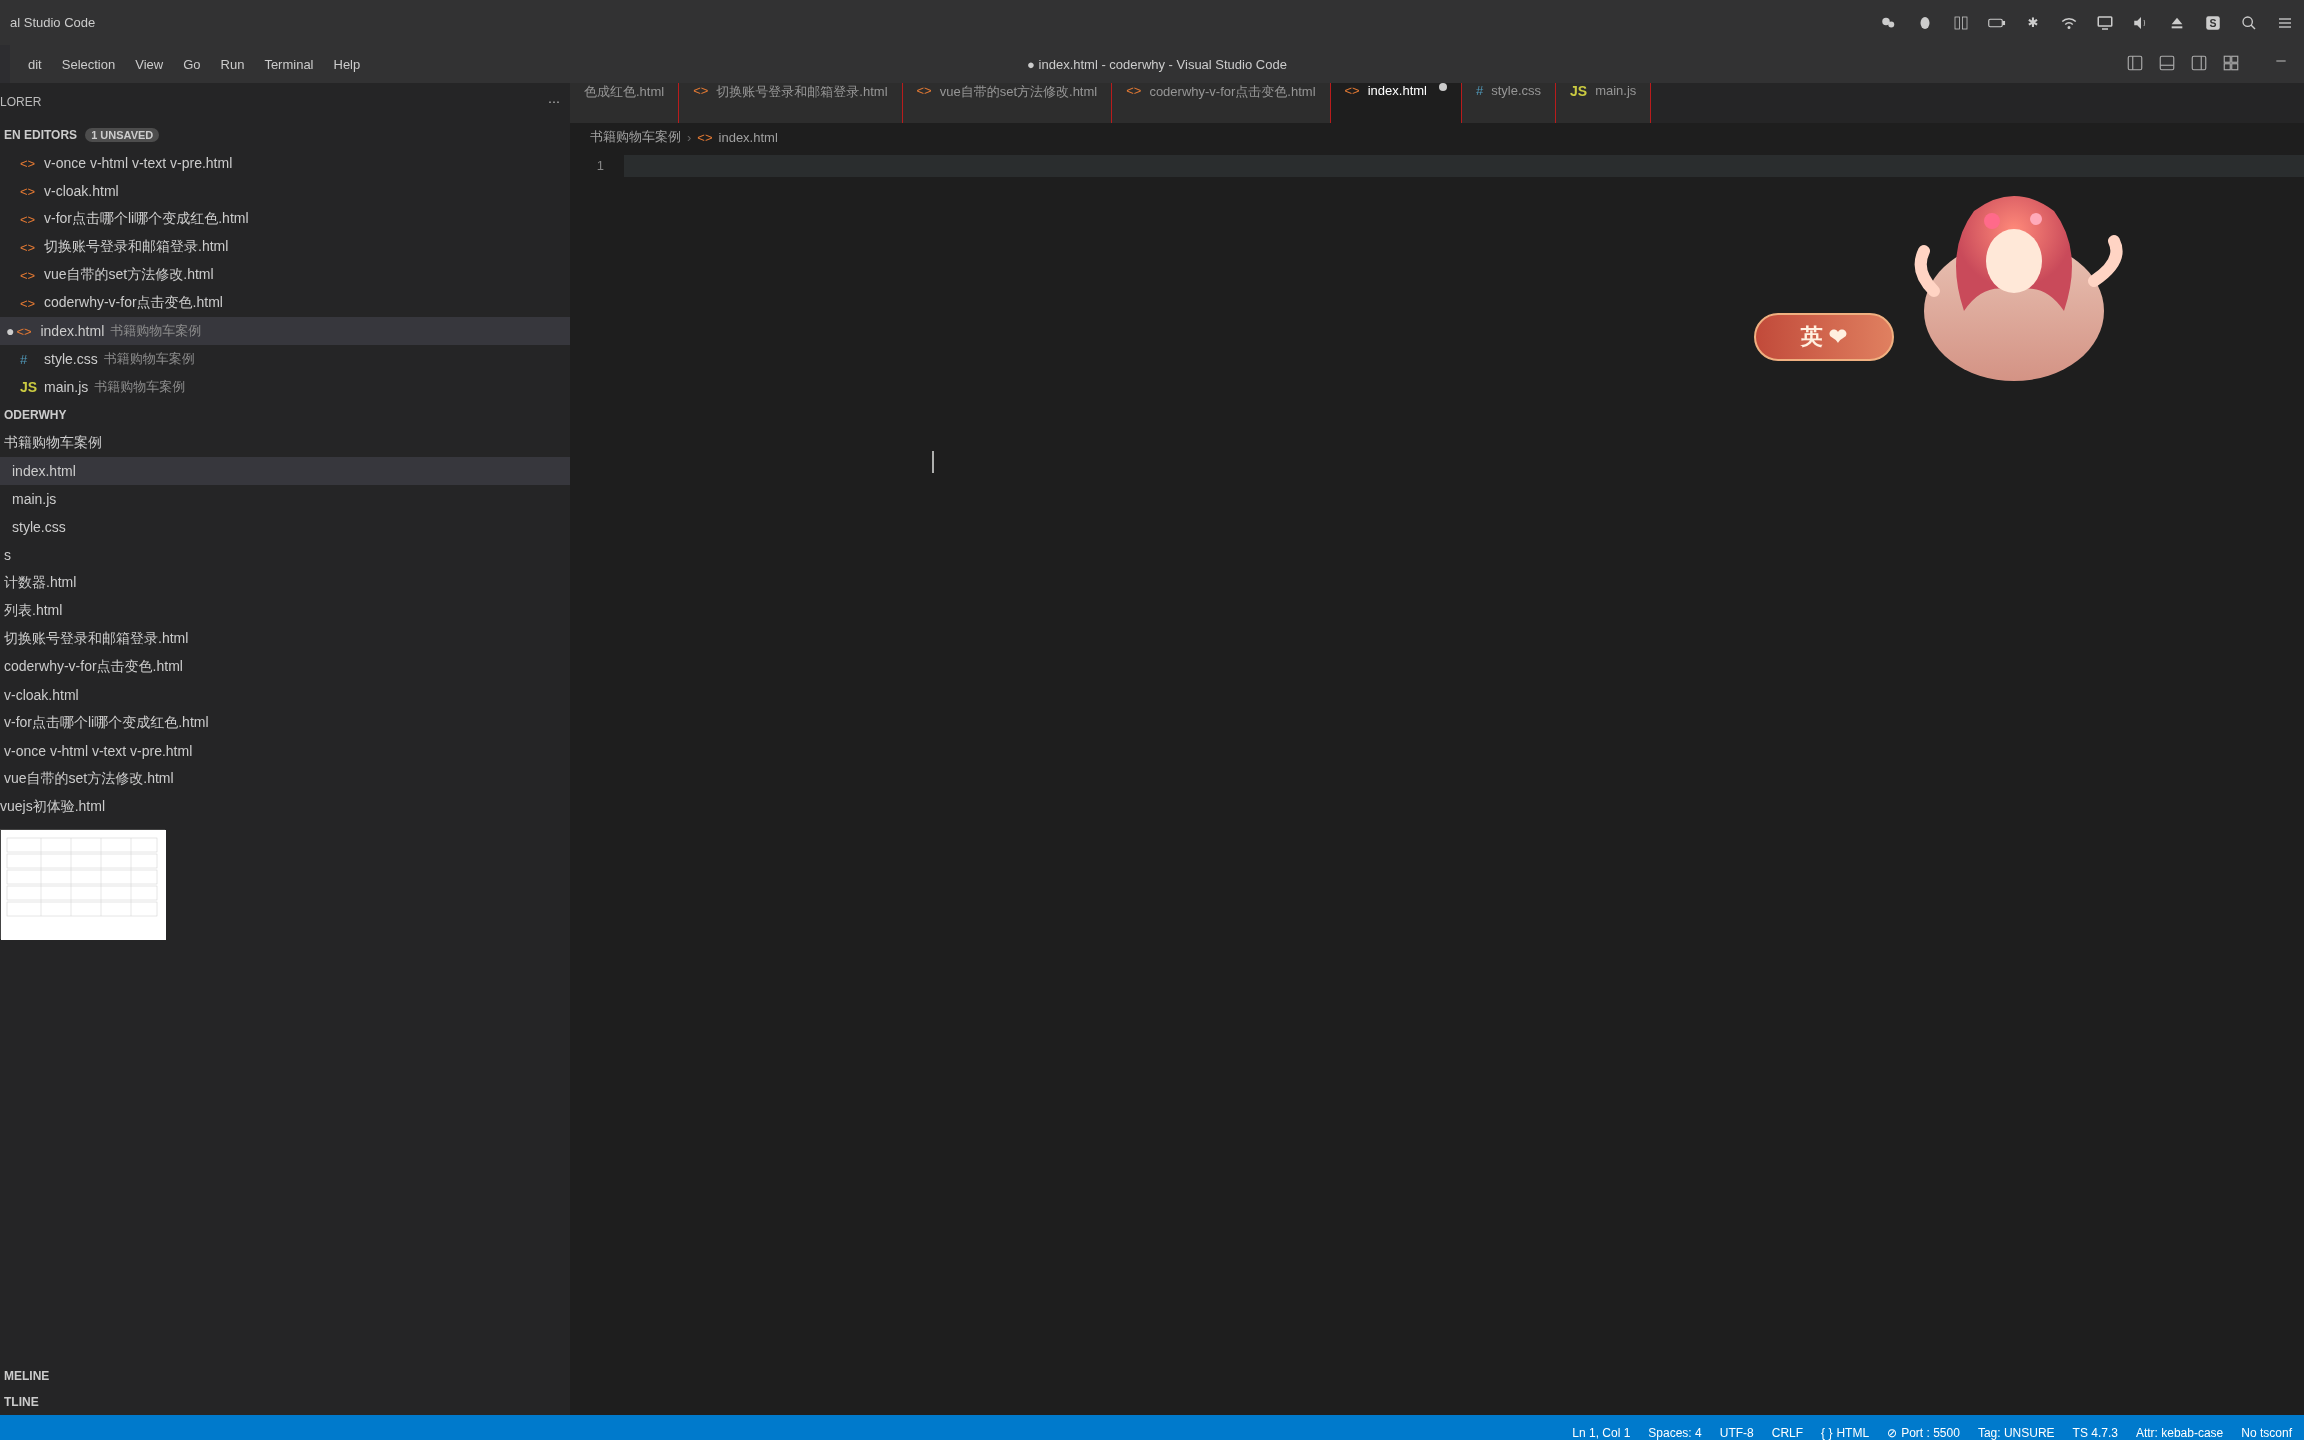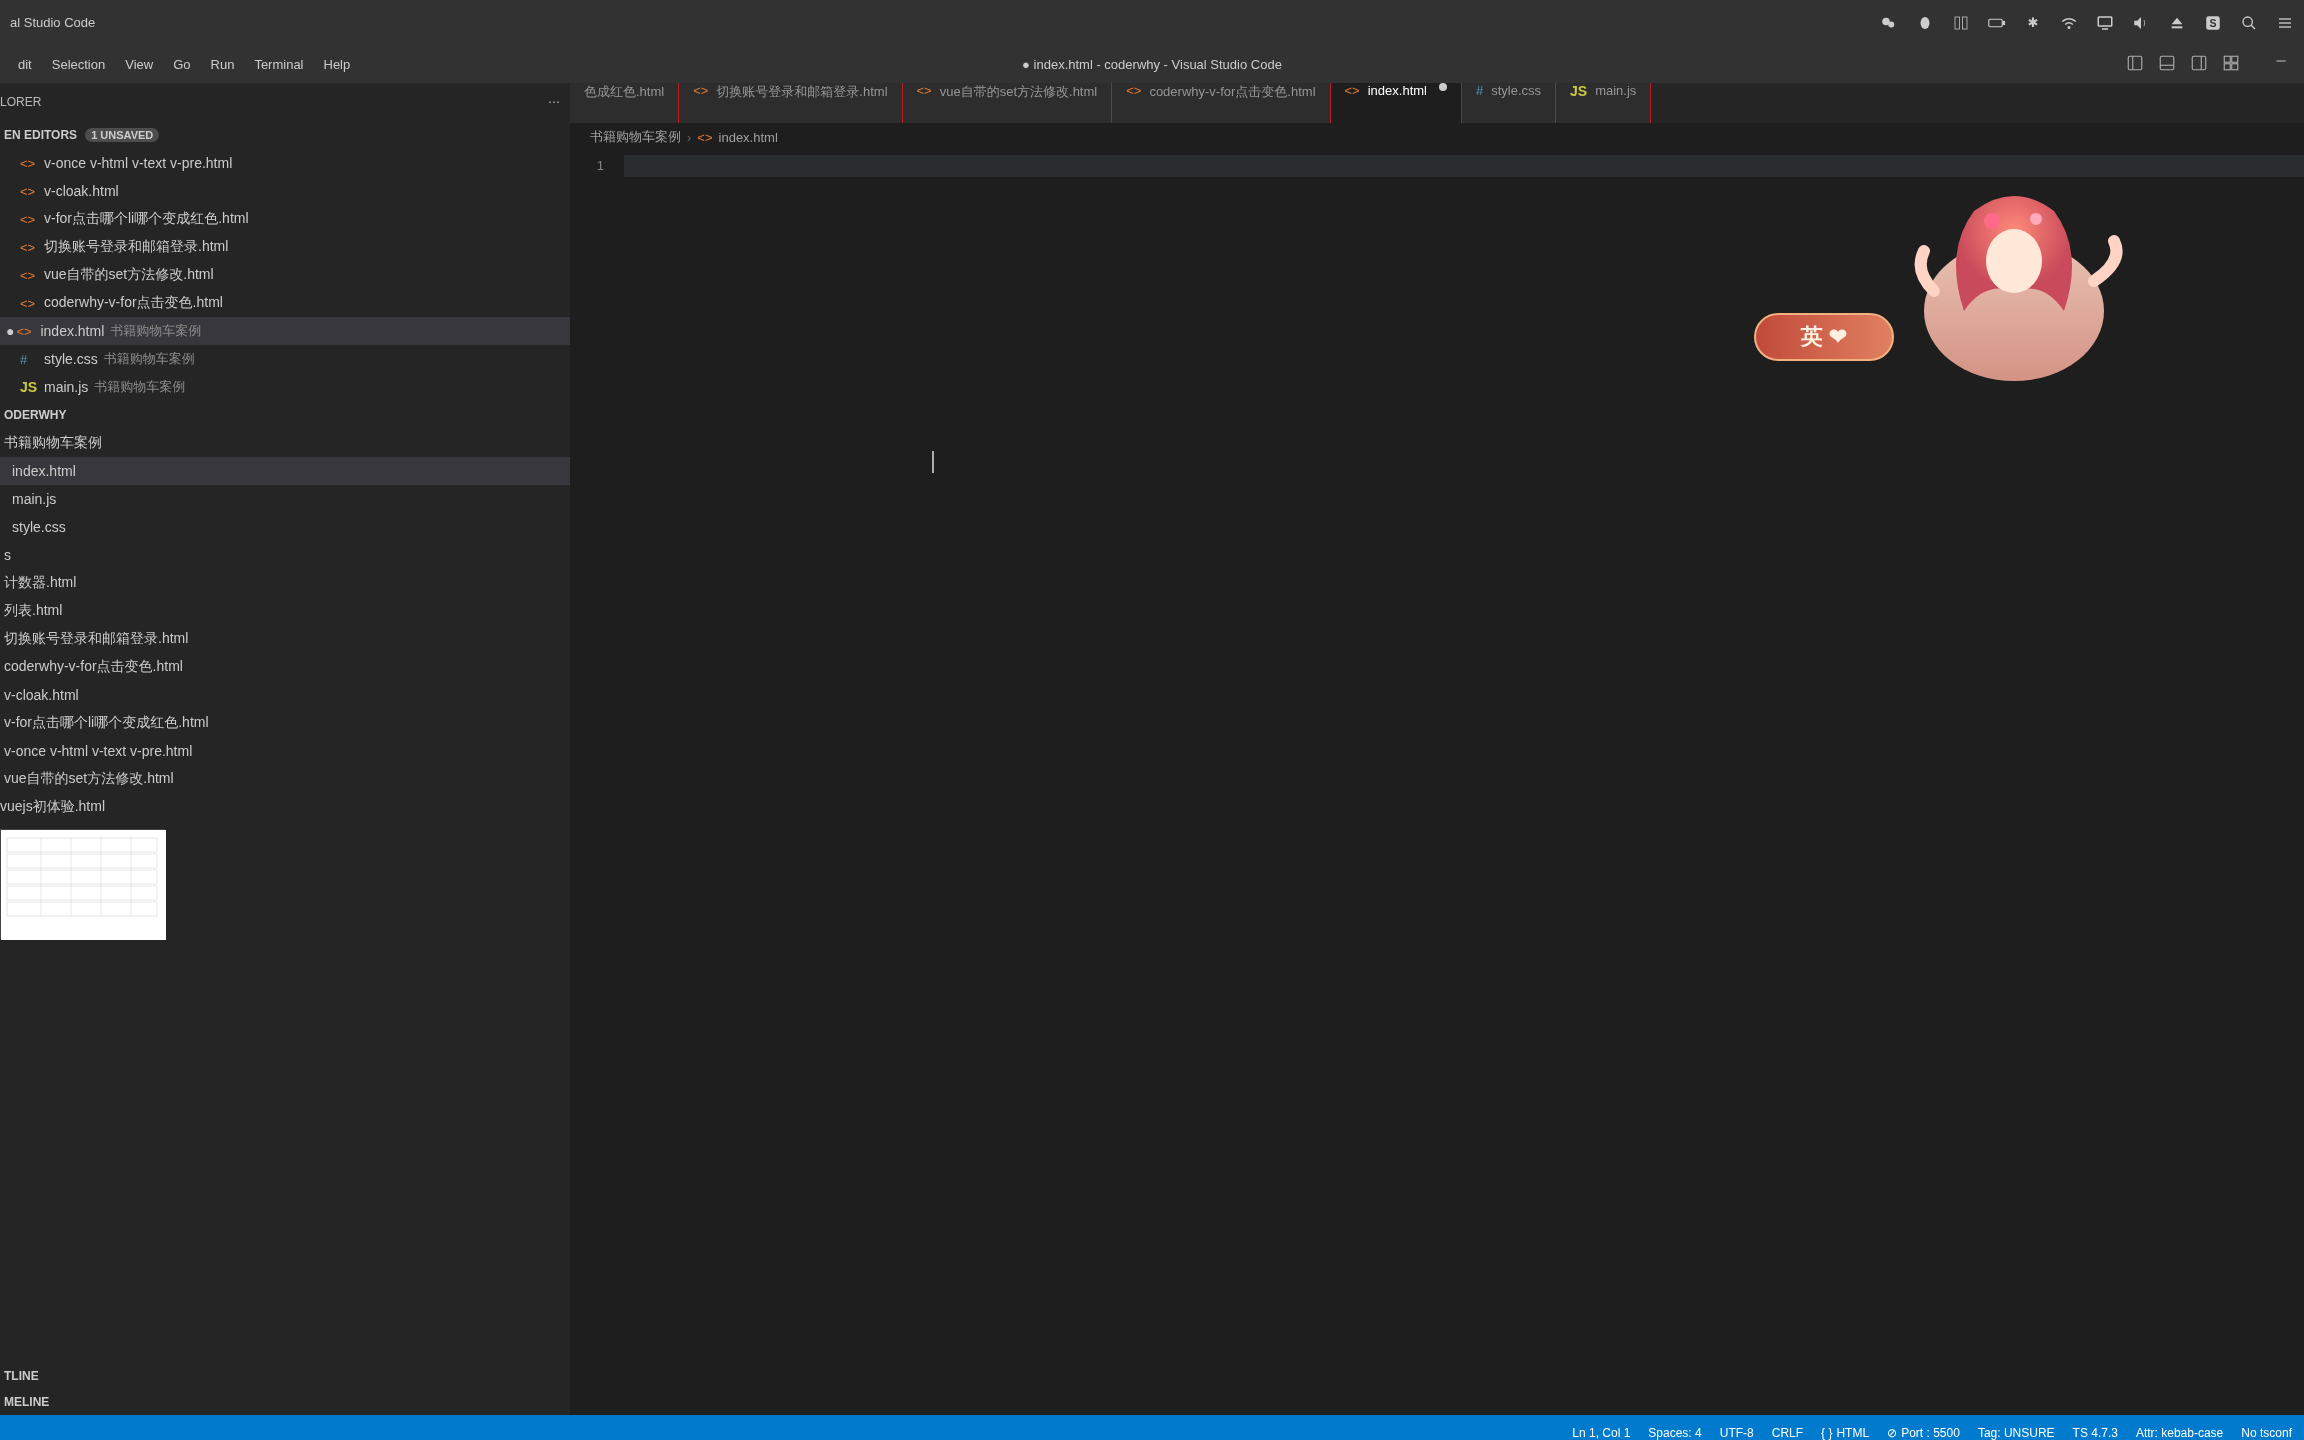--- a/index.html
+++ b/index.html
@@ -3,21 +3,21 @@
 <meta charset="utf-8">
 <style>
 * { margin: 0; padding: 0; box-sizing: border-box; font-family: -apple-system, "Segoe UI", sans-serif; }
 body { background: #2d2d30; color: #cccccc; font-size: 13px; width: 2304px; height: 1440px; overflow: hidden; }
 
 .titlebar { height: 45px; background: #323233; display: flex; align-items: center; padding: 12px 10px; justify-content: space-between; }
 .titlebar-left { font-size: 13px; color: #cccccc; }
 .titlebar-right { display: flex; gap: 18px; align-items: center; }
 .titlebar-icon { width: 18px; height: 18px; color: #cccccc; display: flex; align-items: center; justify-content: center; }
 
-.menubar { height: 38px; background: #323233; display: flex; align-items: center; padding: 0 8px; position: relative; }
+.menubar { height: 38px; background: #323233; display: flex; align-items: center; padding: 0 8px; position: relative; margin-left: 10px; }
 .menu-item { padding: 6px 10px; color: #cccccc; font-size: 13px; cursor: pointer; }
 .window-title { position: absolute; left: 50%; transform: translateX(-50%); color: #cccccc; font-size: 13px; }
 .menubar-right { position: absolute; right: 10px; display: flex; gap: 12px; }
 .layout-icon { width: 20px; height: 20px; color: #adadad; cursor: pointer; }
 
 .main-area { display: flex; height: calc(100% - 45px - 38px - 25px); }
 
 .sidebar { width: 570px; background: #252526; display: flex; flex-direction: column; overflow: hidden; }
 .sidebar-header { height: 38px; display: flex; align-items: center; justify-content: space-between; padding: 0 10px 0 0; color: #bbbbbb; font-size: 12px; }
 .sidebar-header-actions { display: flex; gap: 8px; }
@@ -303,24 +303,24 @@
         <rect x="6" y="72" width="150" height="14" fill="none" stroke="#ccc" stroke-width="0.5"></rect>
         <line x1="40" y1="8" x2="40" y2="86" stroke="#ccc" stroke-width="0.5"></line>
         <line x1="70" y1="8" x2="70" y2="86" stroke="#ccc" stroke-width="0.5"></line>
         <line x1="100" y1="8" x2="100" y2="86" stroke="#ccc" stroke-width="0.5"></line>
         <line x1="130" y1="8" x2="130" y2="86" stroke="#ccc" stroke-width="0.5"></line>
       </svg>
     </div>
 
     <div class="bottom-sections">
       <div class="collapse-section">
+          <span>MELINE</span>
+        </div>
+      <div class="collapse-section">
           <span>TLINE</span>
-        </div>
-      <div class="collapse-section">
-          <span>MELINE</span>
         </div>
     </div>
   </div>
 
   <div class="editor-area">
     <div class="tabs-bar">
       <div class="tab">
           <span>色成红色.html</span>
         </div>
       <div class="tab">

